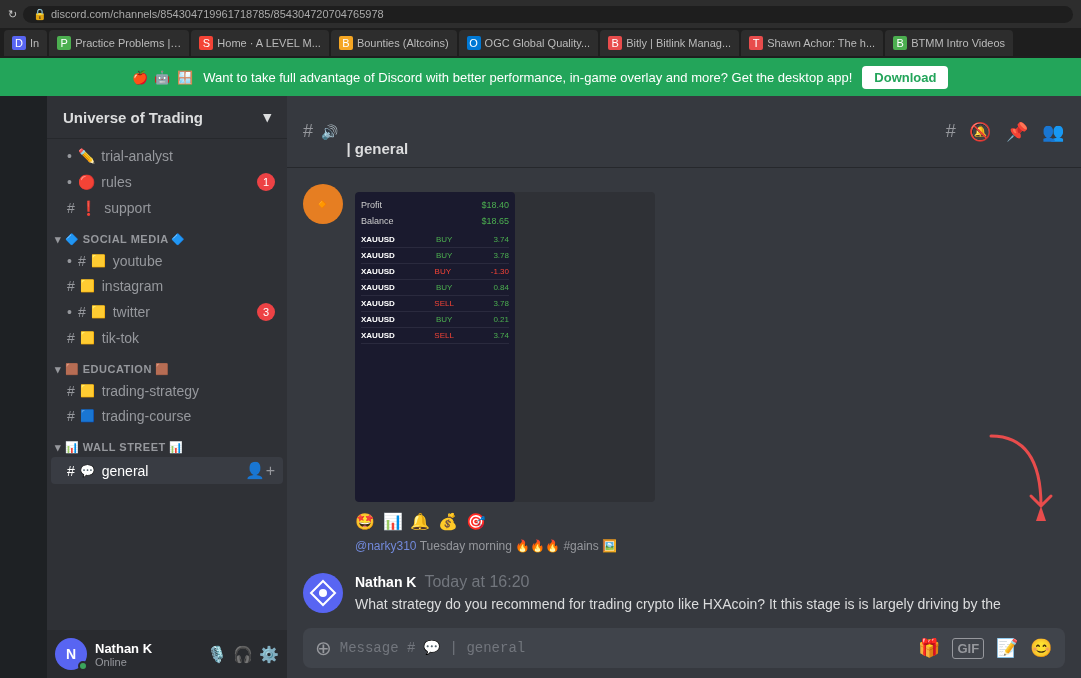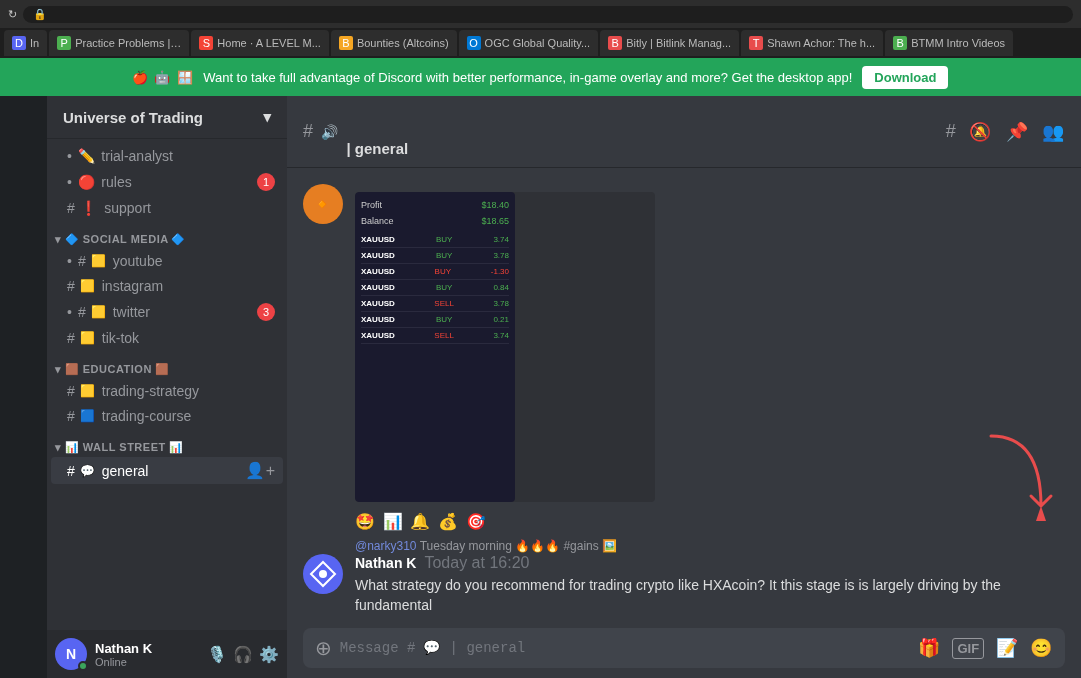--- a/index.html
+++ b/index.html
@@ -323,35 +323,36 @@
       height: 120px;
       pointer-events: none;
     }
 
     .channel-plus { margin-left: auto; font-size: 16px; color: #96989d; cursor: pointer; }
 
     
     .notif-context {
       font-size: 12px;
       color: #96989d;
-      margin-bottom: 1px;
+      margin-bottom: 20px;
       margin-left: 52px;
     }
 
     ::-webkit-scrollbar { width: 4px; }
     ::-webkit-scrollbar-track { background: transparent; }
     ::-webkit-scrollbar-thumb { background: #202225; border-radius: 2px; }
   </style>
 </head>
 <body>
 
 <div class="browser-bar">
   <span>↻</span>
   <div class="url-bar">
     <span>🔒</span>
+    <span>discord.com/channels/854304719961718785/854304720704765978</span>
   </div>
 </div>
 
 <div class="tabs-bar">
   <div class="tab-item">
     <span class="tab-favicon" style="background:#5865f2;color:white;">D</span>
     <span>In</span>
   </div>
   <div class="tab-item">
     <span class="tab-favicon" style="background:#4CAF50;color:white;">P</span>

